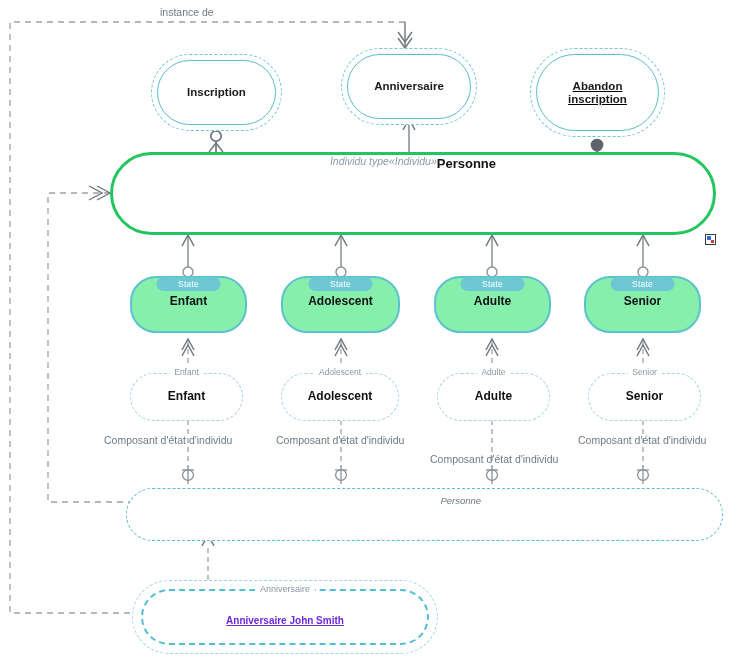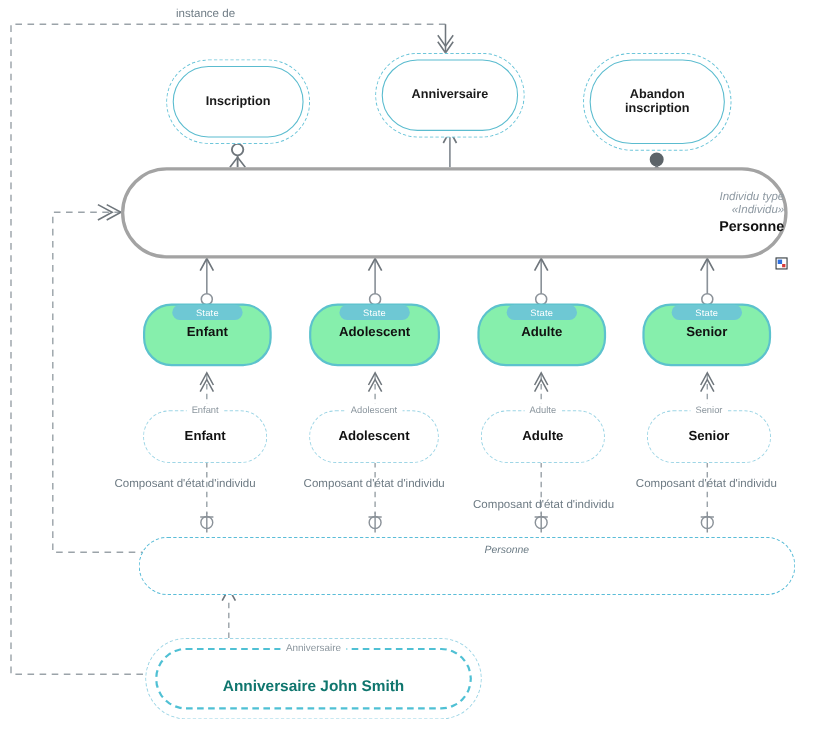--- a/index.html
+++ b/index.html
@@ -50,26 +50,26 @@
     font-size: 11.5px;
     font-weight: bold;
     color: #1a1a1a;
     line-height: 13px;
   }
 
   
   .organism {
     position: absolute;
     box-sizing: border-box;
-    border: 3px solid #a3a3a3;
+    border: 3px solid #22c55e;
     border-radius: 44px;
     background: #ffffff;
     display: flex;
-    flex-direction: column;
-    align-items: flex-end;
+    flex-direction: row;
+    align-items: flex-start;
     justify-content: center;
   }
   .organism .meta1 {
     font-size: 10.5px;
     font-style: italic;
     color: #8f9aa3;
     line-height: 12px;
   }
   .organism .meta2 {
     font-size: 10.5px;
@@ -190,23 +190,24 @@
     box-sizing: border-box;
     border: 2px dashed #4fc0d4;
     border-radius: 999px;
     background: #ffffff;
   }
   .evt-box .ename {
     position: absolute;
     top: 24px;
     left: 0; right: 0;
     text-align: center;
-    font-size: 14px;
-    font-weight: bold;
-    color: #0f766e;
+    font-size: 10px;
+    font-weight: bold;
+    color: #6d28d9;
+    text-decoration: underline;
   }
   .evt-box .etype {
     position: absolute;
     top: -7px;
     left: 50%;
     transform: translateX(-50%);
     background: #ffffff;
     padding: 0 5px;
     font-size: 9px;
     color: #8b969e;
@@ -364,21 +365,21 @@
   <div class="usecase" style="left:157px; top:60px; width:119px; height:65px;">
     <div class="label">Inscription</div>
   </div>
 
   <div class="usecase-halo" style="left:341px; top:48px; width:136px; height:77px;"></div>
   <div class="usecase" style="left:347px; top:54px; width:124px; height:65px;">
     <div class="label">Anniversaire</div>
   </div>
 
   <div class="usecase-halo" style="left:530px; top:48px; width:135px; height:89px;"></div>
-  <div class="usecase" style="left:536px; top:54px; width:123px; height:77px;">
+  <div class="usecase" style="left:536px; top:54px; width:123px; height:77px;text-decoration:underline;">
     <div>
       <div class="label">Abandon</div>
       <div class="label">inscription</div>
     </div>
   </div>
 
   <div class="organism" style="left:110px; top:152px; width:606px; height:83px;">
     <div class="meta1">Individu type</div>
     <div class="meta2">«Individu»</div>
     <div class="title">Personne</div>

